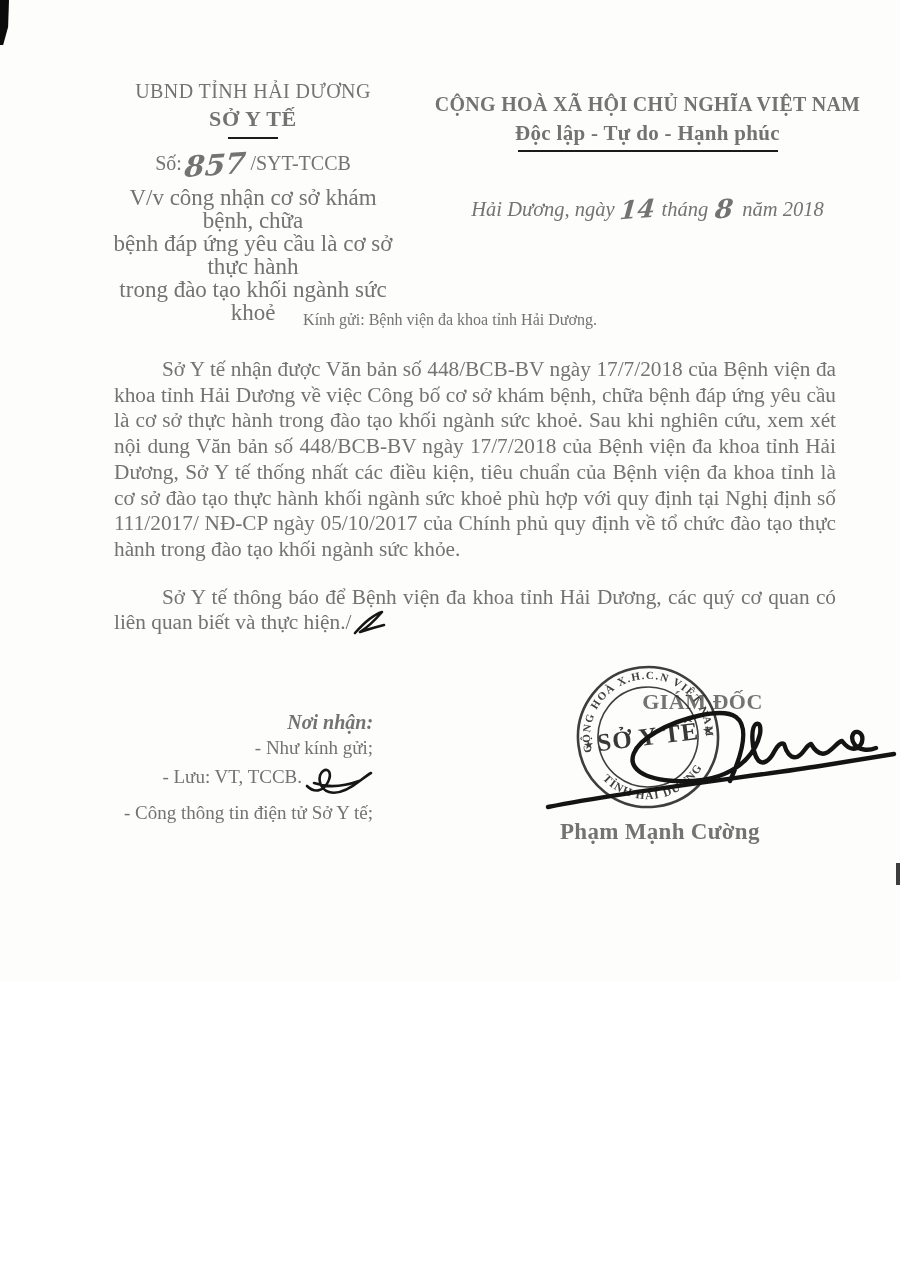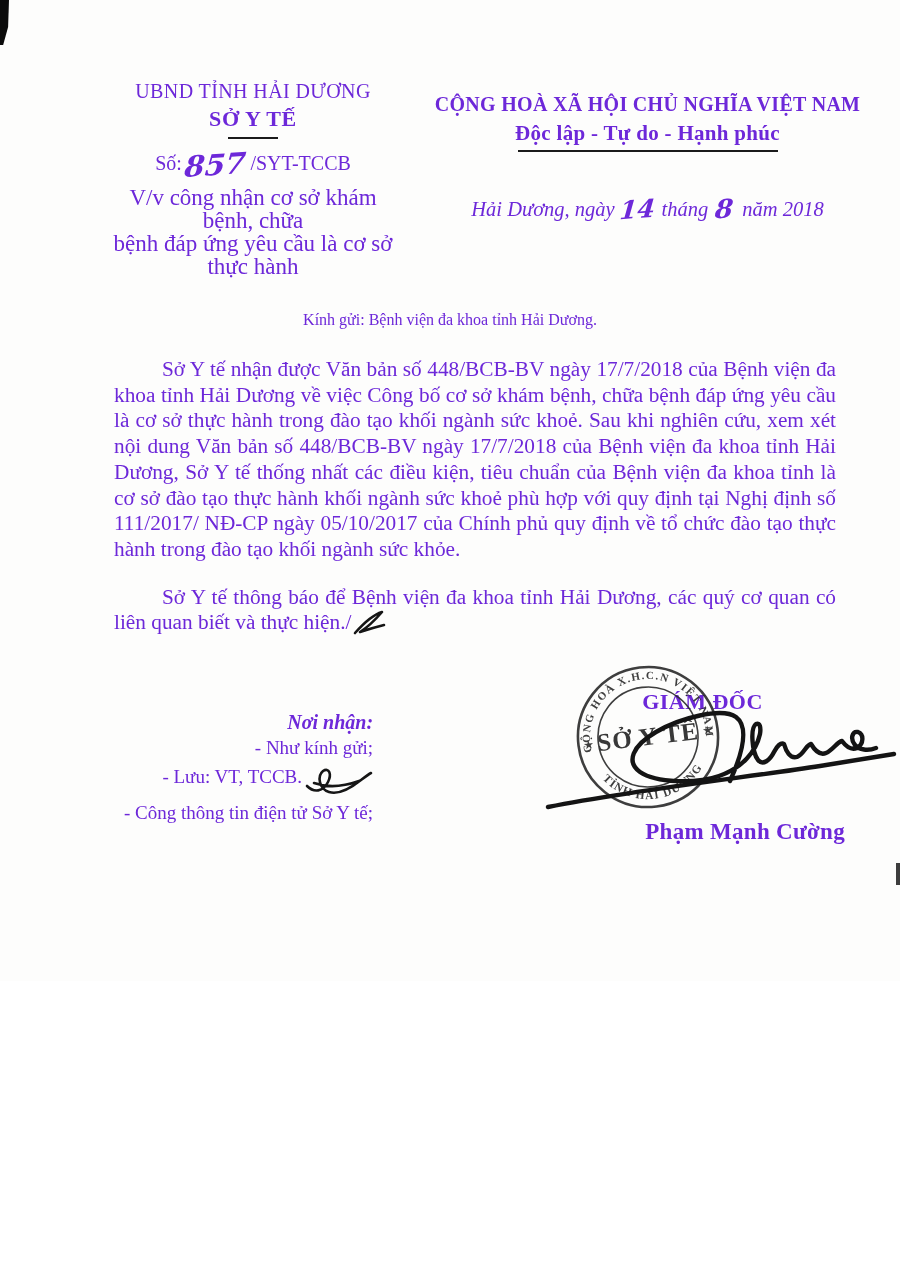--- a/index.html
+++ b/index.html
@@ -1,18 +1,18 @@
 <!DOCTYPE html>
 <html><head>
 <meta charset="utf-8">
 <style>
   html,body{margin:0;padding:0;background:#ffffff;}
   .page{
     position:relative;width:900px;height:981px;background:#fdfdfc;overflow:hidden;
-    font-family:"Liberation Serif","DejaVu Serif",serif;color:#6d28d9;
+    font-family:"Liberation Serif","DejaVu Serif",serif;color:#737373;
   }
   
   .hl{position:absolute;left:108px;top:80px;width:290px;text-align:center;}
   .hl .l1{font-size:20px;letter-spacing:.4px;}
   .hl .org{font-size:22px;font-weight:bold;margin-top:3px;letter-spacing:.6px;}
   .hl .rule{width:50px;height:2px;background:#1b1b1b;margin:5px auto 0;}
   .hl .num{margin-top:13px;font-size:20px;}
   .hl .subj{margin-top:11px;font-size:23px;line-height:23px;}
   
   .hr{position:absolute;left:420px;top:77px;width:455px;text-align:center;}
@@ -37,21 +37,21 @@
   
   .recipients{position:absolute;left:124px;top:711px;font-size:19px;text-align:right;}
   .recipients .label{font-weight:bold;font-style:italic;font-size:20px;margin-left:15px;}
   .recipients .item{margin-top:3px;line-height:22.5px;white-space:nowrap;}
   .fl-tccb{vertical-align:-16px;margin-left:1px;}
   
   .sign-title{position:absolute;left:560px;top:689px;width:285px;text-align:center;
     font-weight:bold;font-size:22px;letter-spacing:.5px;z-index:1;}
   .stamp{position:absolute;left:568px;top:657px;width:160px;height:160px;z-index:2;transform:rotate(-7deg);}
   .signature{position:absolute;left:520px;top:640px;width:380px;height:230px;z-index:3;}
-  .sign-name{position:absolute;left:560px;top:819px;width:285px;text-align:right;
+  .sign-name{position:absolute;left:560px;top:819px;width:285px;text-align:left;
     font-weight:bold;font-size:23px;z-index:4;letter-spacing:.3px;}
   
   .art-tl{position:absolute;left:0;top:0;width:9px;height:45px;background:#0b0b0b;
     clip-path:polygon(0 0,100% 0,90% 60%,35% 100%,0 100%);}
   .art-bl1{position:absolute;left:3px;top:1277px;width:45px;height:5px;background:#0d0d0d;border-radius:1px;}
   .art-bl2{position:absolute;left:66px;top:1279px;width:43px;height:3px;background:#4c4c4c;}
   .art-r{position:absolute;left:896px;top:863px;width:4px;height:22px;background:#3d3d3d;}
 </style>
 </head>
 <body>
@@ -59,20 +59,21 @@
 <div class="page">
 
   <div class="hl">
     <div class="l1">UBND TỈNH HẢI DƯƠNG</div>
     <div class="org">SỞ Y TẾ</div>
     <div class="rule"></div>
     <div class="num"><span>Số:</span><span class="hand">857</span><span>/SYT-TCCB</span></div>
     <div class="subj">
       <div>V/v công nhận cơ sở khám bệnh, chữa</div>
       <div>bệnh đáp ứng yêu cầu là cơ sở thực hành</div>
+      <div>trong đào tạo khối ngành sức khoẻ</div>
     </div>
   </div>
 
   <div class="hr">
     <div class="l1">CỘNG HOÀ XÃ HỘI CHỦ NGHĨA VIỆT NAM</div>
     <div class="motto">Độc lập - Tự do - Hạnh phúc</div>
     <div class="rule"></div>
     <div class="dateline"><span>Hải Dương, ngày</span><span class="hand hand-day">14</span><span>tháng</span><span class="hand hand-month">8</span><span>năm 2018</span></div>
   </div>
 

